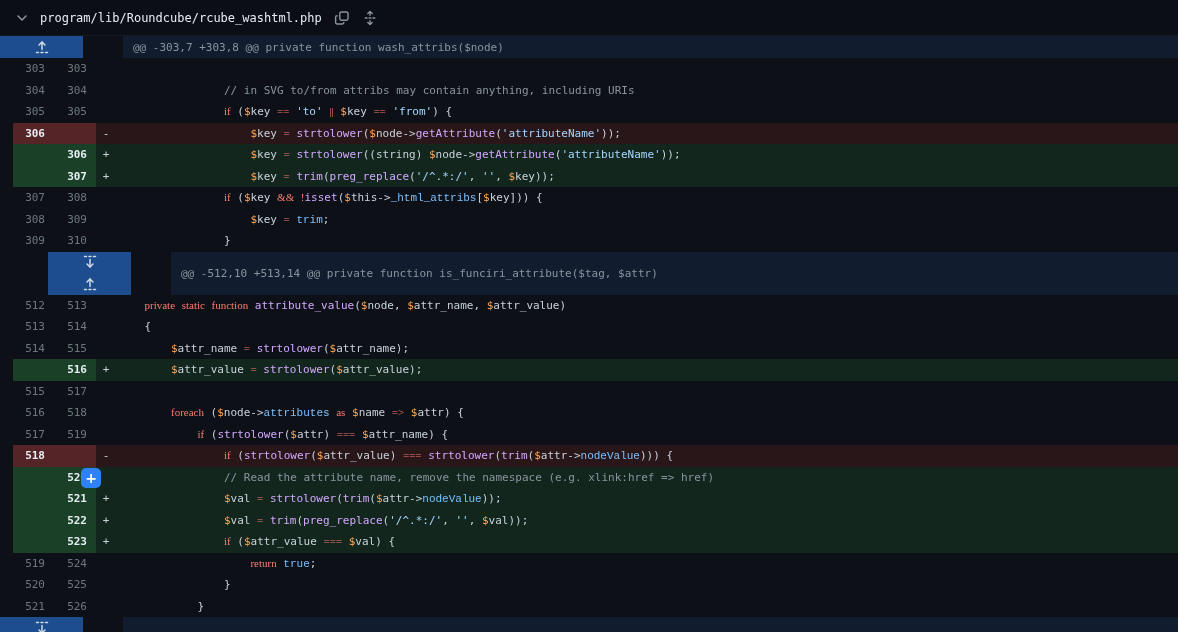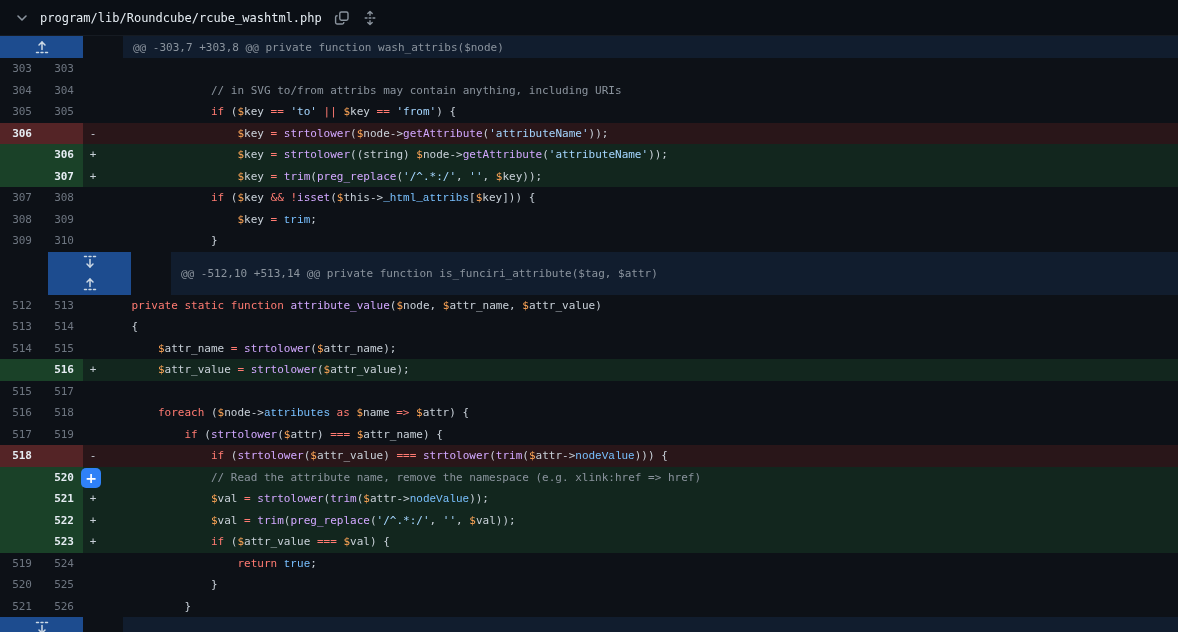--- a/index.html
+++ b/index.html
@@ -32,20 +32,21 @@
     margin: 0 8px 0 6px;
     cursor: pointer;
   }
   
   .diff { width: 100%; }
   .row {
     display: grid;
     grid-template-columns: 41px 42px 20px 1fr;
     height: 21.5px;
     position: relative;
+    padding-left: 13px;
   }
   .num {
     font-size: 11px; line-height: 21.5px;
     color: #6e7681;
     text-align: right;
     padding-right: 9px;
     cursor: pointer;
   }
   .sign {
     font-size: 11px; line-height: 21.5px;
@@ -57,21 +58,21 @@
     color: #c9d1d9;
     white-space: pre;
     padding-left: 2px;
     overflow: hidden;
   }
   .row-del .num  { background: #542426; color: #e6edf3; font-weight: 600; }
   .row-del .sign, .row-del .code { background: #291619; }
   .row-add .num  { background: #1a4128; color: #e6edf3; font-weight: 600; }
   .row-add .sign, .row-add .code { background: #12261e; }
   
-  .tk-k { color: #ff7b72; }   
+  .tk-k { color: #ff7b72; font-family: Liberation Serif, serif; }   
   .tk-f { color: #d2a8ff; }   
   .tk-s { color: #a5d6ff; }   
   .tk-c { color: #79c0ff; font-family: Liberation Mono, monospace; }   
   .tk-m { color: #8b949e; }   
   .tk-o { color: #ffa657; }   
   .tk-p { color: #c9d1d9; }   
   
   .row-hunk {
     display: grid;
     grid-template-columns: 83px 1fr;

